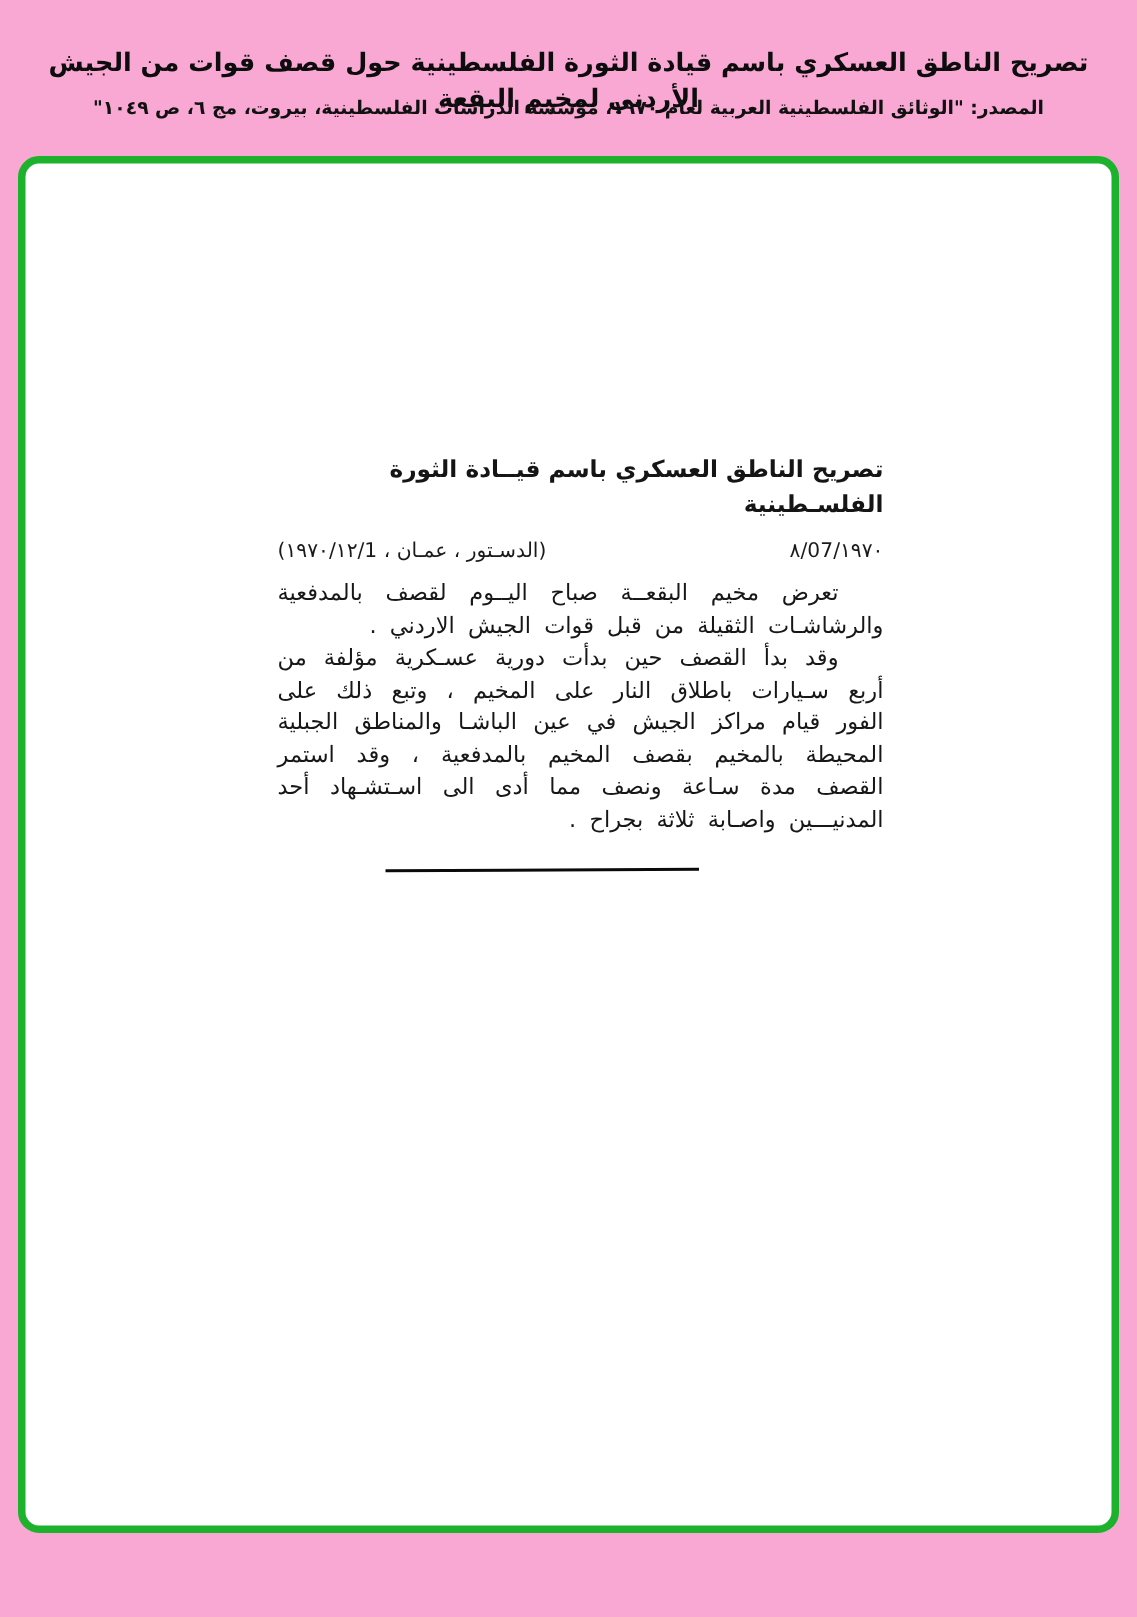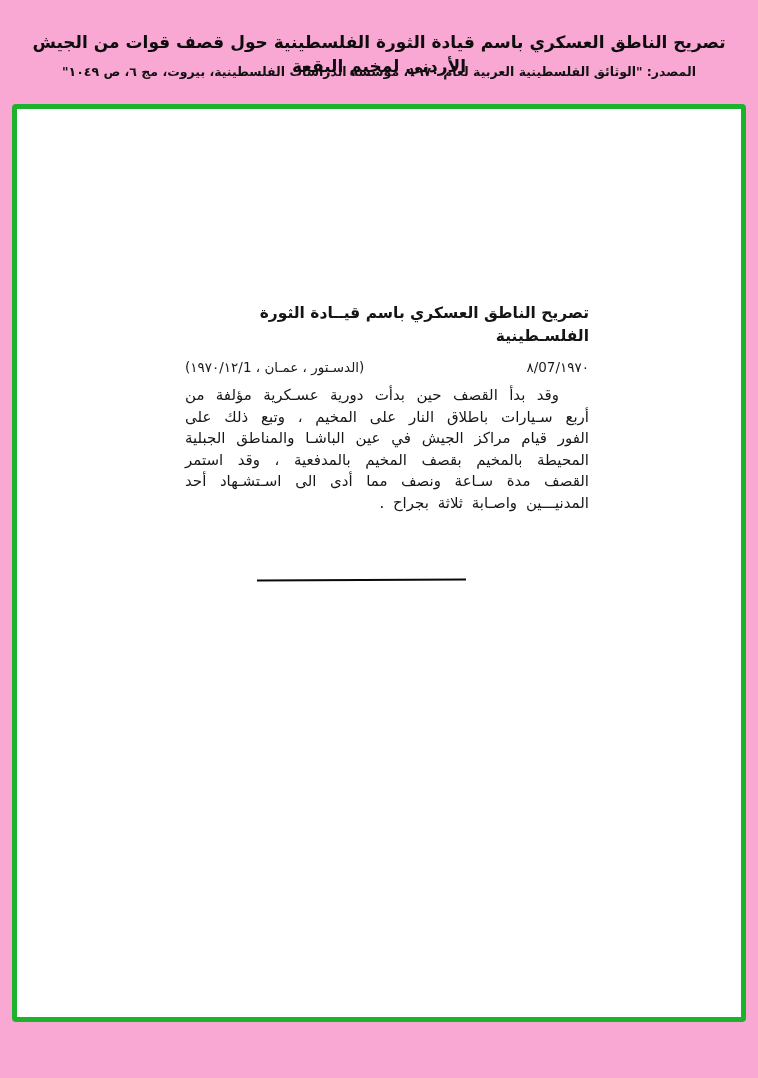--- a/index.html
+++ b/index.html
@@ -24,21 +24,21 @@
     direction: rtl; text-align: center;
     font-weight: bold; font-size: 12.5px; line-height: 20px;
     color: #111;
   }
 
   
   .frame {
     position: absolute; left: 12px; top: 104px;
     width: 734px; height: 918px;
     border: 5px solid #1CB22C;
-    border-radius: 4px;
+    border-radius: 14px;
     background: #fff;
   }
 
   
   .doc {
     position: absolute; left: 168px; top: 193px; width: 404px;
     direction: rtl;
     color: #151515;
   }
   .doc-title {
@@ -83,20 +83,21 @@
       <div class="doc-title">
         <div>تصريح الناطق العسكري باسم قيــادة الثورة الفلسـطينية</div>
       </div>
 
       <div class="doc-dateline">
         <span>١٩٧٠/07/٨</span>
         <span>(الدسـتور ، عمـان ، ١٩٧٠/١٢/1)</span>
       </div>
 
       <div class="doc-body">
+        <p>تعرض مخيم البقعــة صباح اليــوم لقصف بالمدفعية والرشاشـات الثقيلة من قبل قوات الجيش الاردني .</p>
         <p>وقد بدأ القصف حين بدأت دورية عسـكرية مؤلفة من أربع سـيارات باطلاق النار على المخيم ، وتبع ذلك على الفور قيام مراكز الجيش في عين الباشـا والمناطق الجبلية المحيطة بالمخيم بقصف المخيم بالمدفعية ، وقد استمر القصف مدة سـاعة ونصف مما أدى الى اسـتشـهاد أحد المدنيـــين واصـابة ثلاثة بجراح .</p>
       </div>
 
     </div>
 
     <div class="divider"></div>
 
   </div>
 
 </div>

